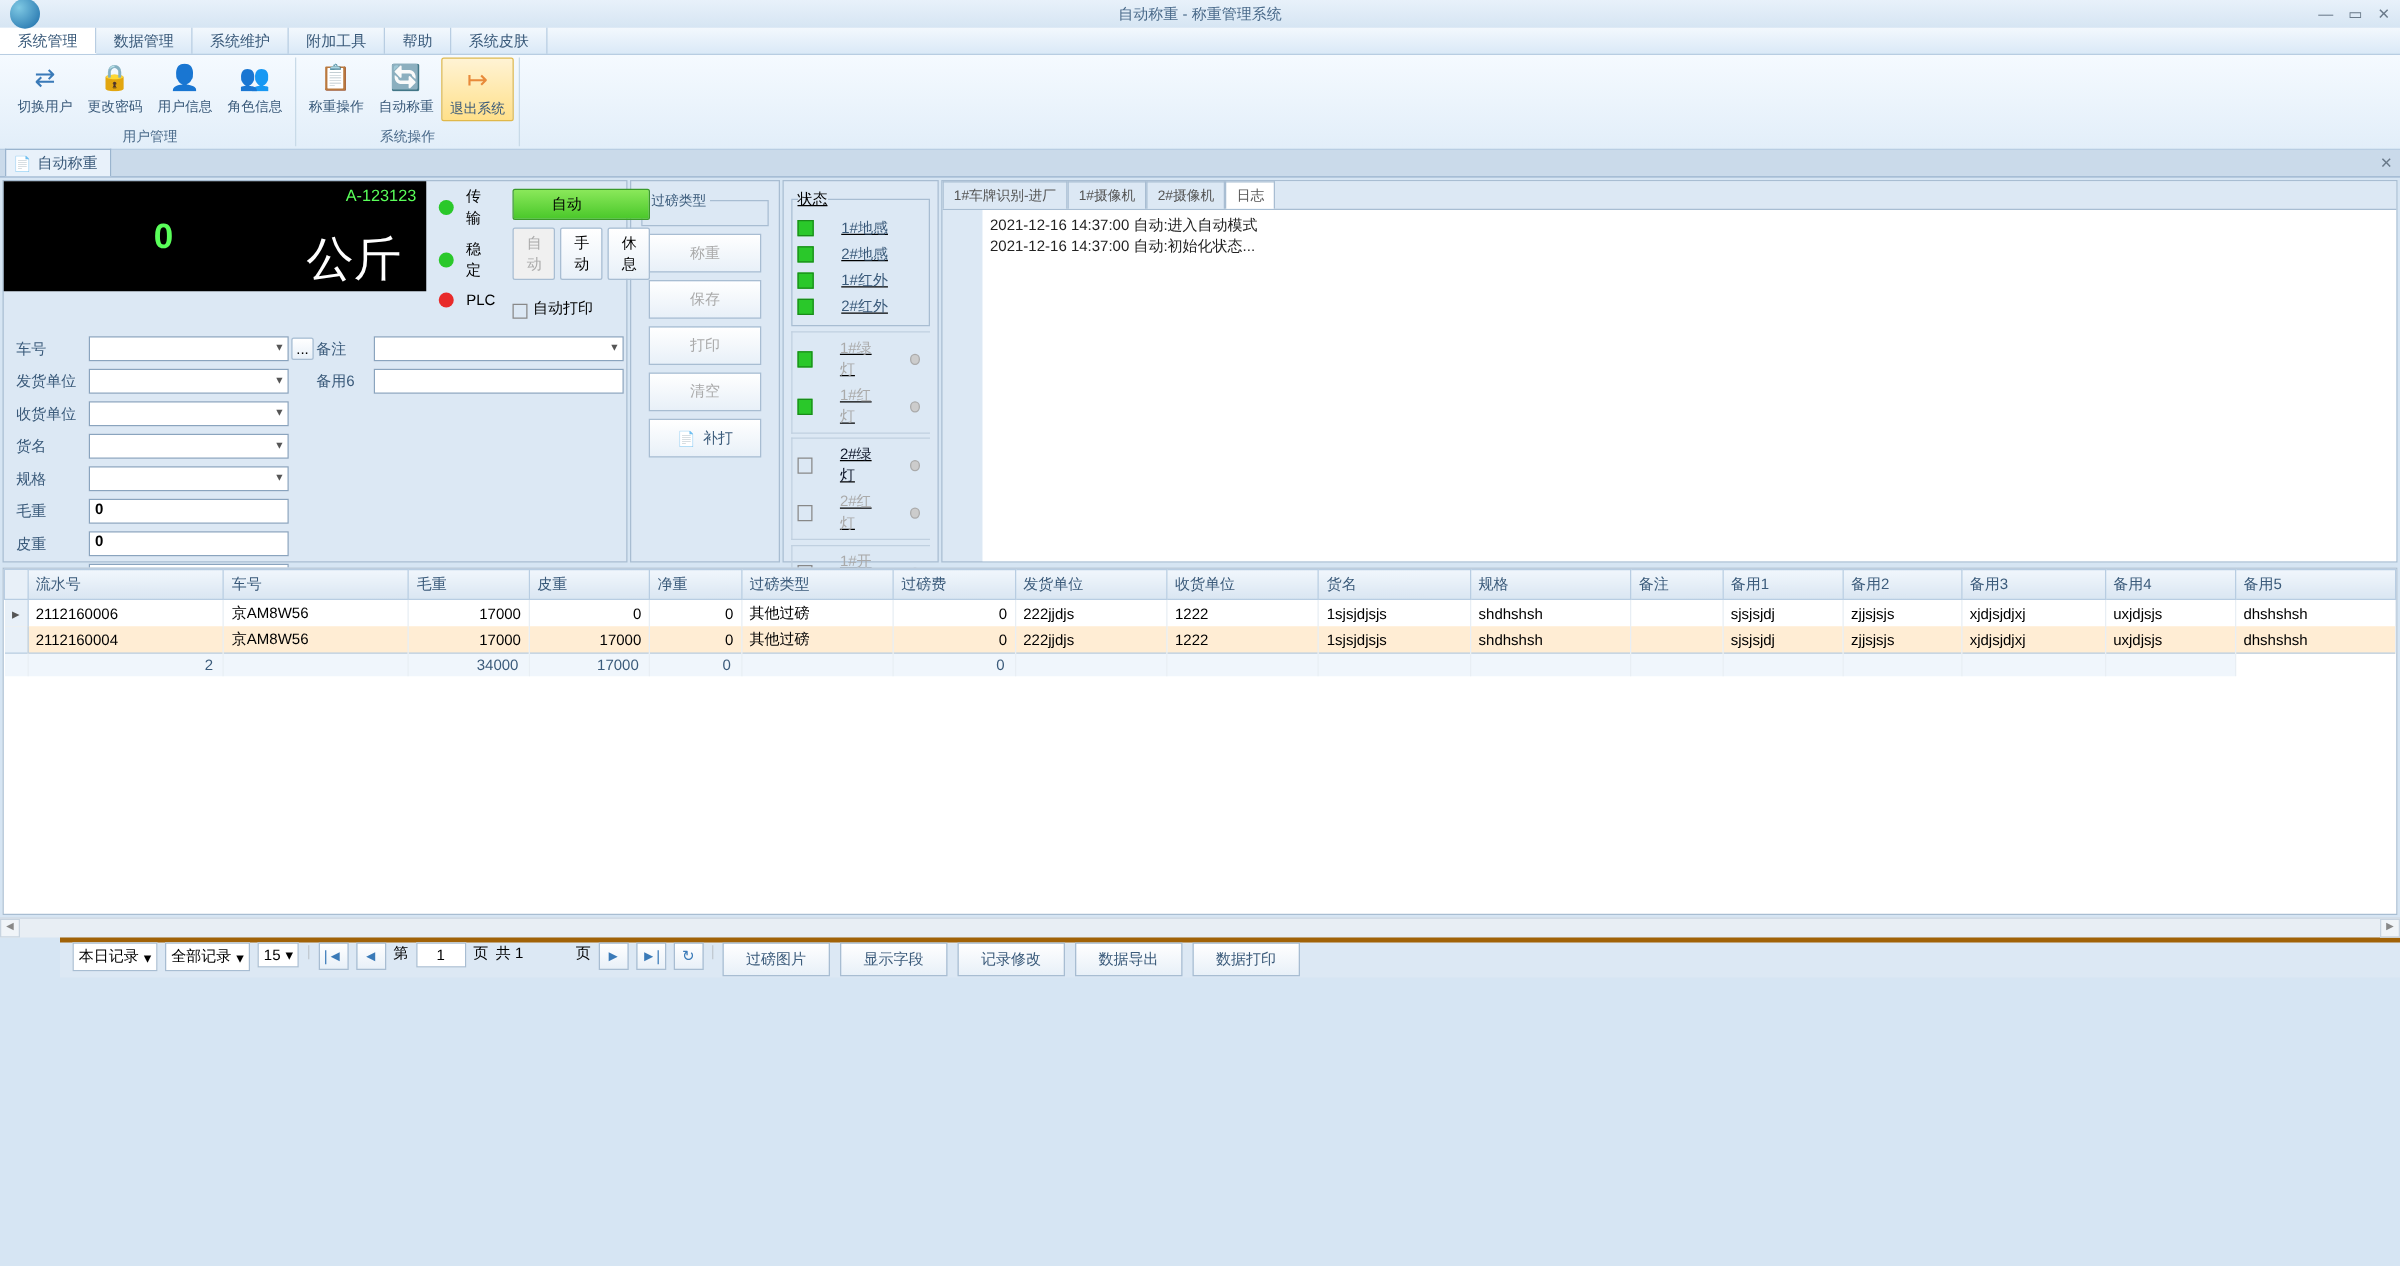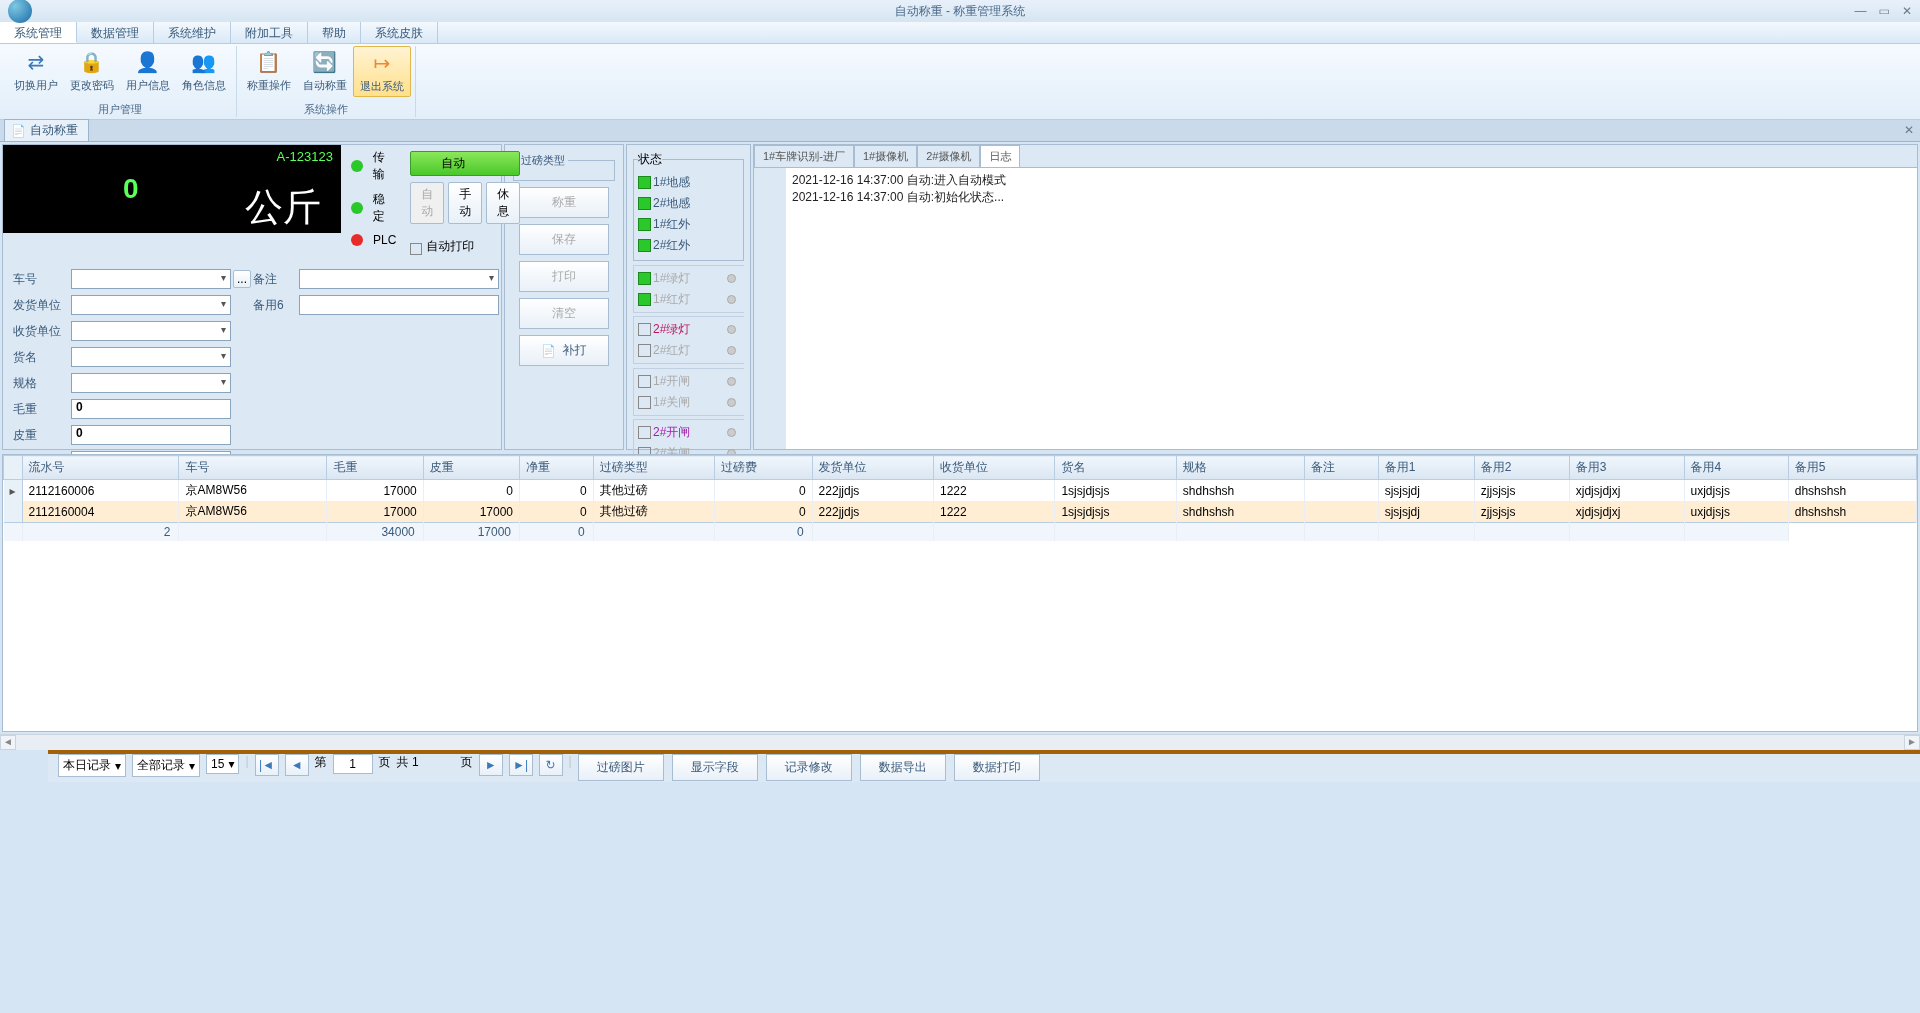--- a/index.html
+++ b/index.html
@@ -46,23 +46,23 @@
 .mid1 .indrow { display: flex; align-items: center; gap: 10px; padding: 4px 10px; }
 .mid2 { width: 120px; padding: 8px; }
 .mid2 fieldset { border: 1px solid #a8bdd2; padding: 6px 4px; margin-bottom: 0; }
 .mid2 legend { color: #3a5a7a; font-size: 11px; padding: 0 3px; }
 .radio { display: flex; align-items: center; gap: 6px; padding: 3px 2px; }
 .radio .rb { width: 11px; height: 11px; border: 1px solid #888; border-radius: 50%; display: inline-flex; align-items: center; justify-content: center; }
 .radio .rb.on::after { content: ""; width: 5px; height: 5px; background: #3a7ab8; border-radius: 50%; }
 .radio.sel { background: linear-gradient(to bottom,#ffe8b8,#ffd078); border: 1px solid #e0b84a; border-radius: 2px; }
 .bbtn { width: 90px; padding: 6px 0; border: 1px solid #a8bdd2; background: linear-gradient(to bottom,#fff,#e8f0f8); margin: 6px auto; display: block; text-align: center; color: #3a5a7a; }
 .bbtn.dis { color: #aaa; }
-.mid3 { width: 125px; padding: 6px; }
+.mid3 { width: 125px; padding: 6px; text-decoration: underline; }
 .mid3 fieldset { border: 1px solid #a8bdd2; padding: 4px; }
-.srow { display: flex; align-items: center; gap: 2px; padding: 2px 0; font-size: 11px; color: #3a5a7a; }
+.srow { display: flex; align-items: center; gap: 22px; padding: 2px 0; font-size: 11px; color: #3a5a7a; }
 .sq { width: 13px; height: 13px; border: 1px solid #888; }
 .sq.g { background: #2ac82a; border-color: #1a8a1a; }
 .sdot { width: 9px; height: 9px; border-radius: 50%; background: #ccc; border: 1px solid #aaa; margin-left: auto; margin-right: 4px; }
 .mid3 .bracket { border: 1px solid #c0d0e0; border-right: none; padding: 2px 4px; margin: 3px 0; }
 .right { flex: 1; display: flex; flex-direction: column; }
 .rtabs { display: flex; background: #dce8f4; border-bottom: 1px solid #a8bdd2; }
 .rtab { padding: 3px 8px; border: 1px solid #a8bdd2; border-bottom: none; background: #dce8f4; color: #555; font-size: 11px; }
 .rtab.active { background: #fff; }
 .log { flex: 1; background: #fff; padding: 4px 6px; font-size: 12px; color: #222; overflow: auto; margin-left: 32px; }
 .grid { height: 278px; border: 1px solid #a8bdd2; margin: 2px; overflow: auto; background: #fff; position: relative; }
@@ -295,21 +295,21 @@
           </div>
           <div class="srow">
             <span class="sq g"></span>
             <span style="color:#aaa">1#红灯</span>
             <span class="sdot"></span>
           </div>
         </div>
         <div class="bracket">
           <div class="srow">
             <span class="sq "></span>
-            <span style="color:#be185d">2#绿灯</span>
+            <span style="color:#0f172a">2#绿灯</span>
             <span class="sdot"></span>
           </div>
           <div class="srow">
             <span class="sq "></span>
             <span style="color:#aaa">2#红灯</span>
             <span class="sdot"></span>
           </div>
         </div>
       </div>
     <div id="stat3" style="margin-top:4px">

